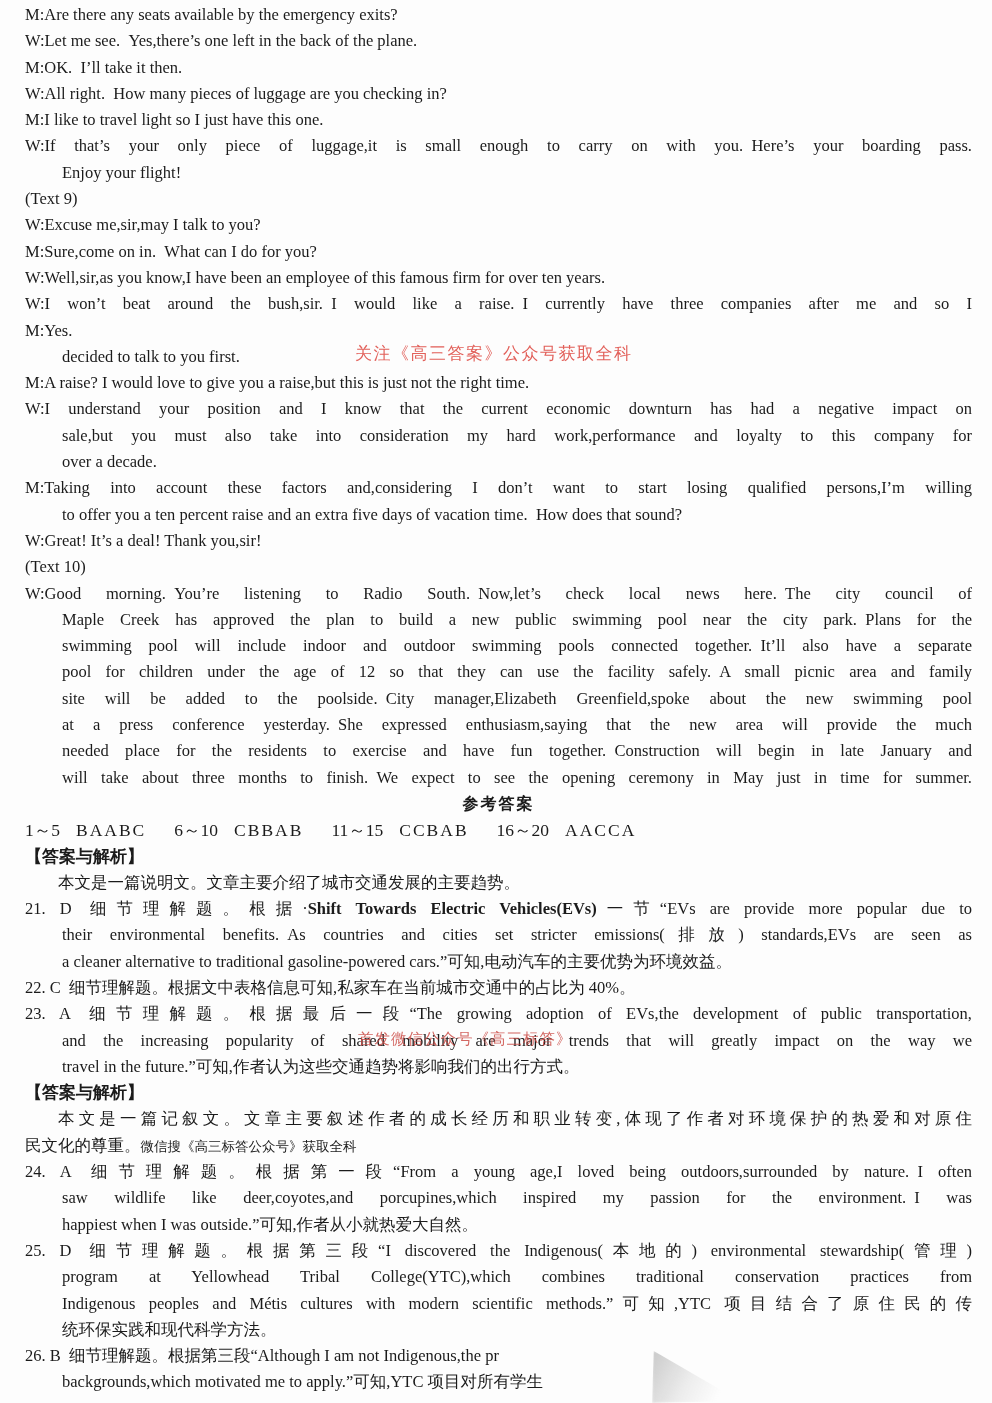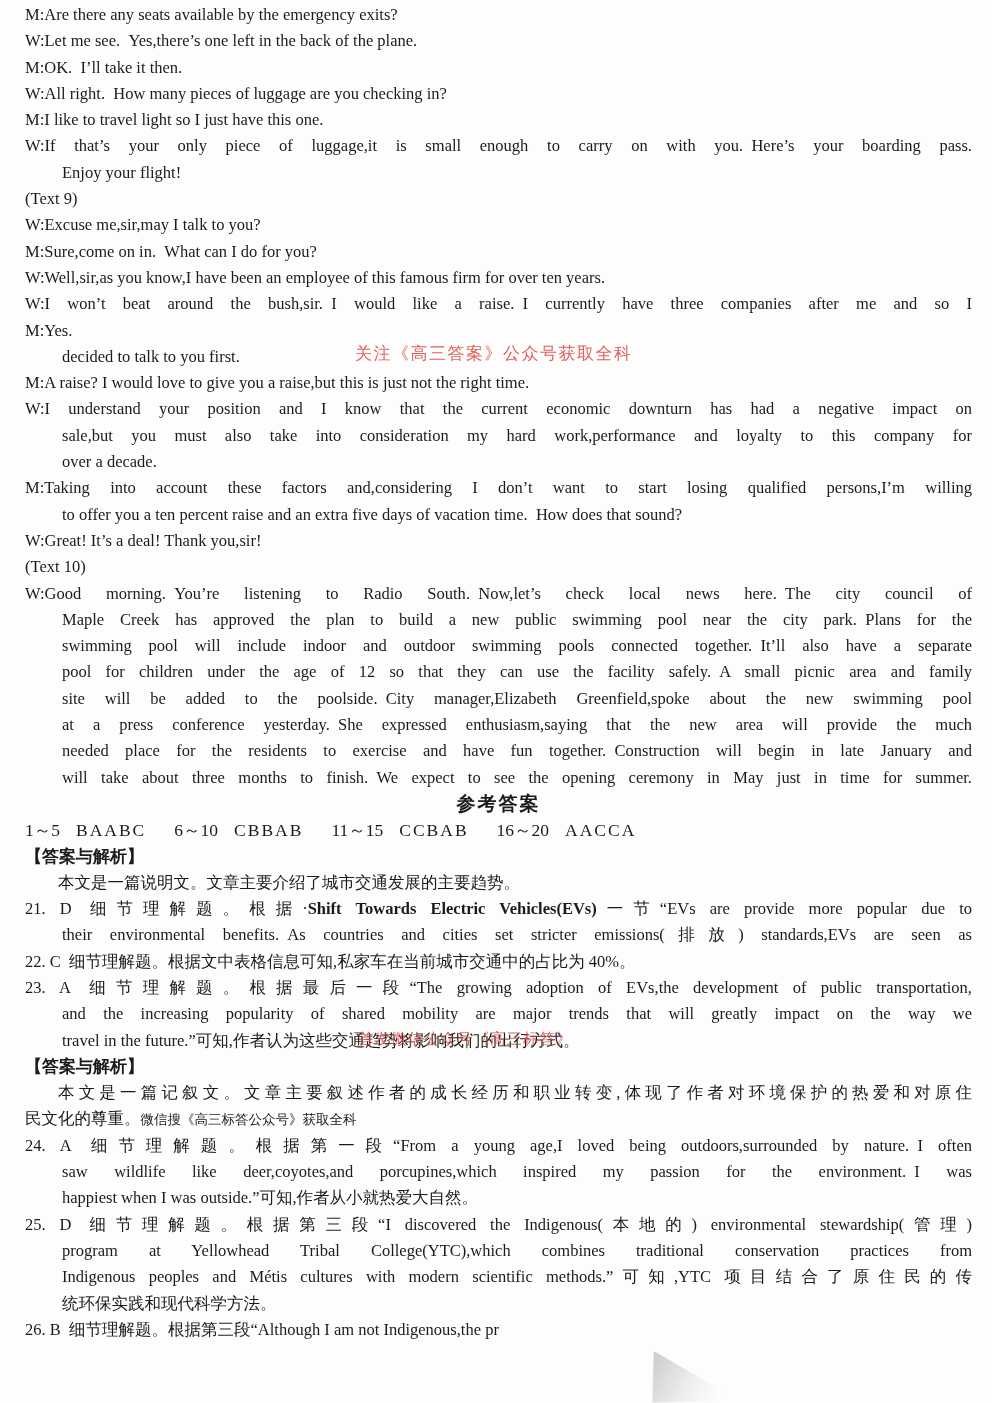--- a/index.html
+++ b/index.html
@@ -21,21 +21,21 @@
   .lbl{text-align-last:left;}
   .cont{padding-left:37px;}
   .num{padding-left:37px;text-indent:-37px;}
   .para{text-indent:33px;}
   .i{}
   .b{font-weight:bold;}
   .sm{font-size:13.5px;}
   .h{
     text-align-last:center;
     font-family:"Liberation Sans","DejaVu Sans",sans-serif;
-    font-weight:bold;font-size:19px;letter-spacing:2px;
+    font-weight:bold;font-size:16px;letter-spacing:2px;
   }
   .sec{
     font-family:"Liberation Sans","DejaVu Sans",sans-serif;
     font-weight:bold;font-size:17px;
     text-align-last:left;
   }
   .ansrow{display:flex;align-items:baseline;text-align-last:left;font-size:17.5px;}
   .pair{display:flex;margin-right:28px;}
   .rng{margin-right:16px;}
   .ltr{letter-spacing:2px;}
@@ -105,36 +105,38 @@
         <span class="rng">16～20</span>
         <span class="ltr">AACCA</span>
       </span>
   </div>
 
   <div class="line sec">【答案与解析】</div>
   <div>
       <div class="line para end">本文是一篇说明文。文章主要介绍了城市交通发展的主要趋势。</div>
       <div class="line num"><span>21. D 细节理解题。根据·</span><span class="b">Shift Towards Electric Vehicles(EVs)</span><span>一节“EVs are provide more popular due to</span></div>
       <div class="line cont">their environmental benefits. As countries and cities set stricter emissions(排放) standards,EVs are seen as</div>
+      <div class="line cont end">a cleaner alternative to traditional gasoline-powered cars.”可知,电动汽车的主要优势为环境效益。</div>
       <div class="line num end">22. C 细节理解题。根据文中表格信息可知,私家车在当前城市交通中的占比为 40%。</div>
       <div class="line num">23. A 细节理解题。根据最后一段“The growing adoption of EVs,the development of public transportation,</div>
       <div class="line cont">and the increasing popularity of shared mobility are major trends that will greatly impact on the way we</div>
       <div class="line cont end">travel in the future.”可知,作者认为这些交通趋势将影响我们的出行方式。</div>
     </div>
 
   <div class="line sec">【答案与解析】</div>
   <div>
       <div class="line para">本文是一篇记叙文。文章主要叙述作者的成长经历和职业转变,体现了作者对环境保护的热爱和对原住</div>
       <div class="line pln end"><span>民文化的尊重。</span><span class="sm">微信搜《高三标答公众号》获取全科</span></div>
       <div class="line num">24. A 细节理解题。根据第一段“From a young age,I loved being outdoors,surrounded by nature. I often</div>
       <div class="line cont">saw wildlife like deer,coyotes,and porcupines,which inspired my passion for the environment. I was</div>
       <div class="line cont end">happiest when I was outside.”可知,作者从小就热爱大自然。</div>
       <div class="line num">25. D 细节理解题。根据第三段“I discovered the Indigenous(本地的) environmental stewardship(管理)</div>
       <div class="line cont">program at Yellowhead Tribal College(YTC),which combines traditional conservation practices from</div>
       <div class="line cont">Indigenous peoples and Métis cultures with modern scientific methods.”可知,YTC 项目结合了原住民的传</div>
       <div class="line cont end">统环保实践和现代科学方法。</div>
       <div class="line num end">26. B 细节理解题。根据第三段“Although I am not Indigenous,the pr</div>
+      <div class="line cont end">backgrounds,which motivated me to apply.”可知,YTC 项目对所有学生</div>
     </div>
 </div>
 
 <div class="wm wm1">关注《高三答案》公众号获取全科</div>
 <div class="wm wm2">首发微信公众号《高三标答》</div>
 <div class="curl"></div>
 
 </body></html>

